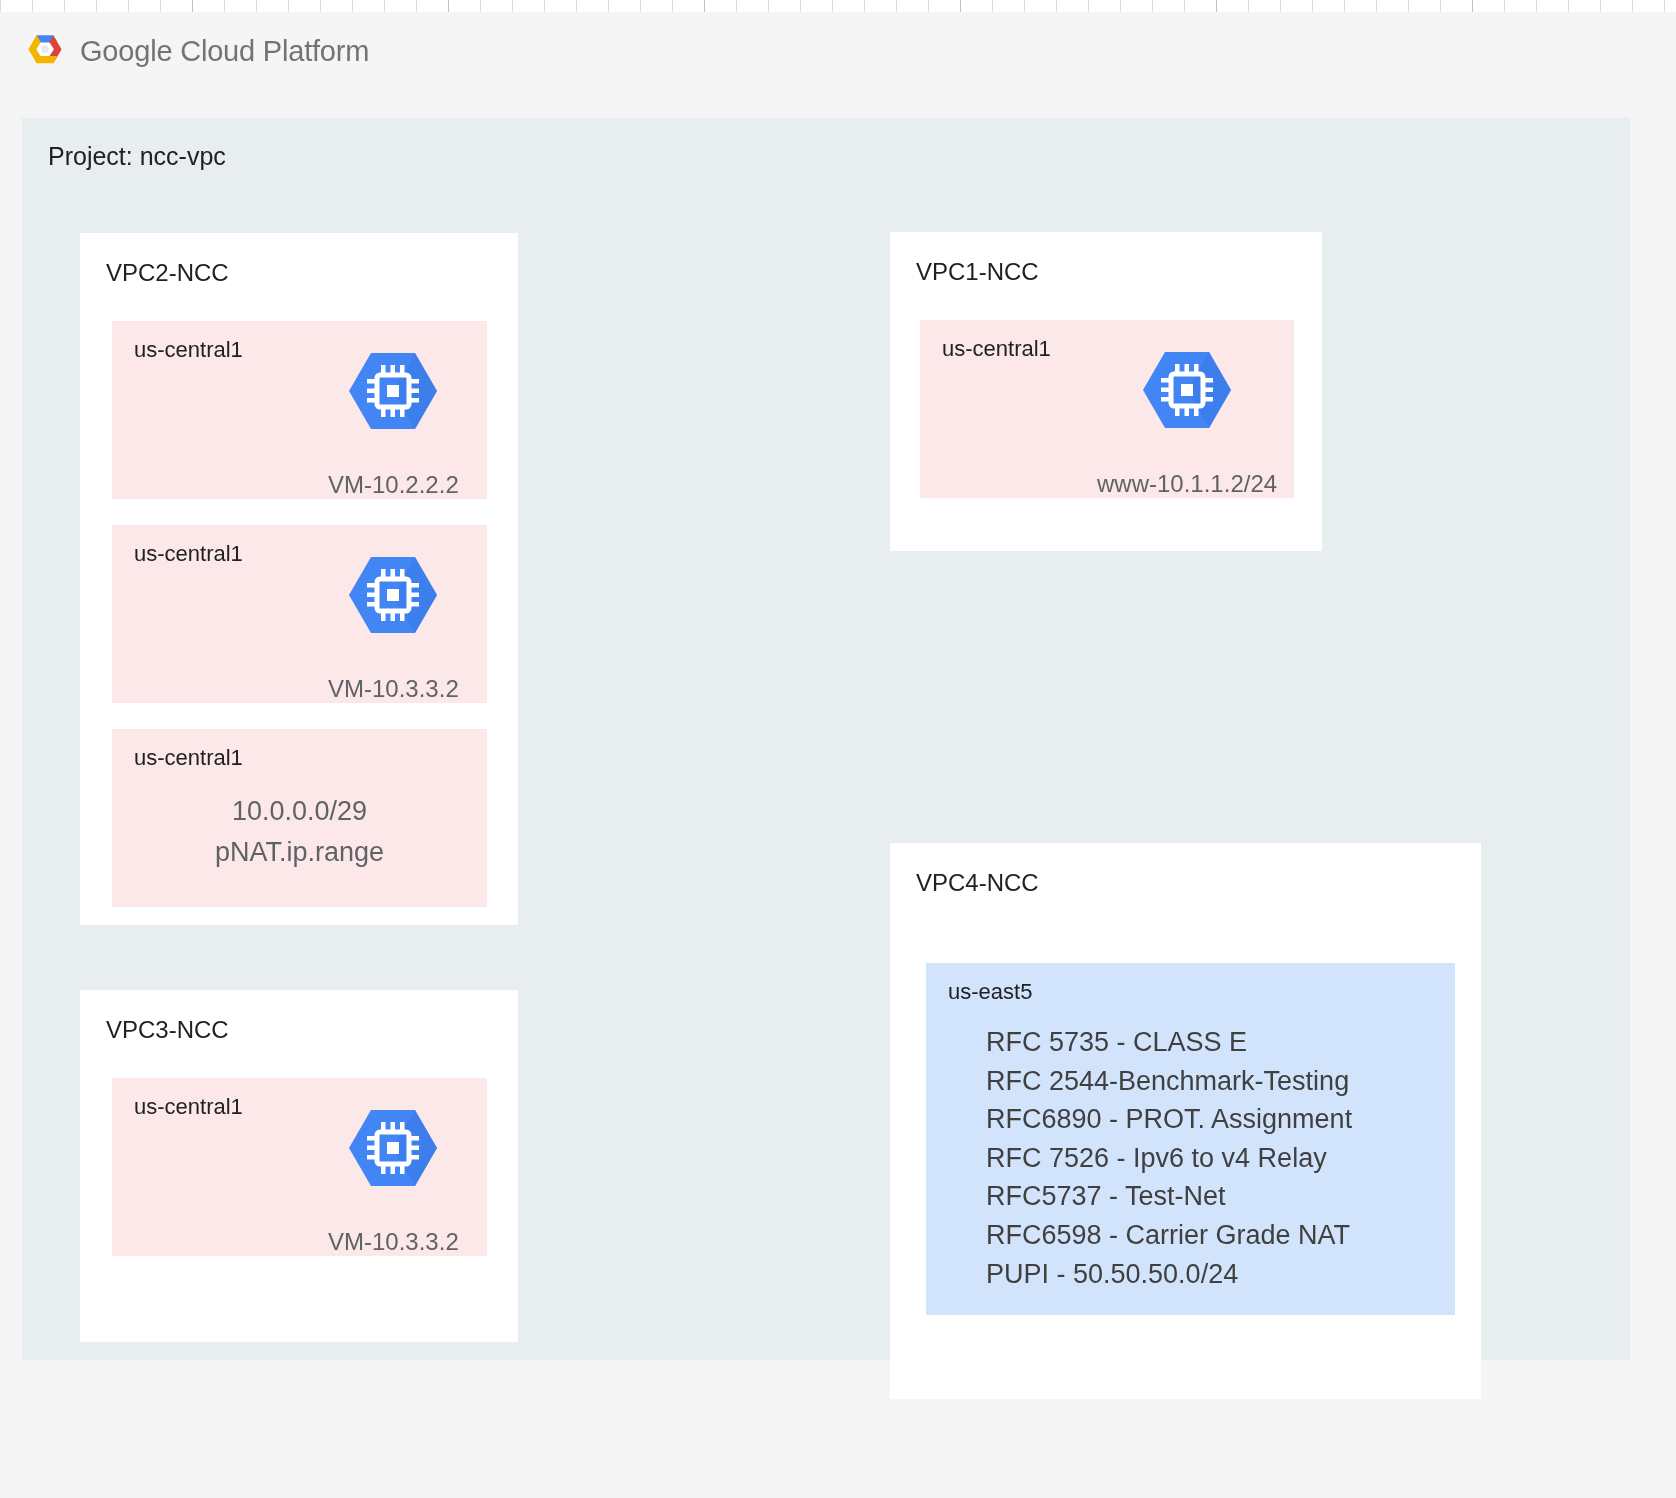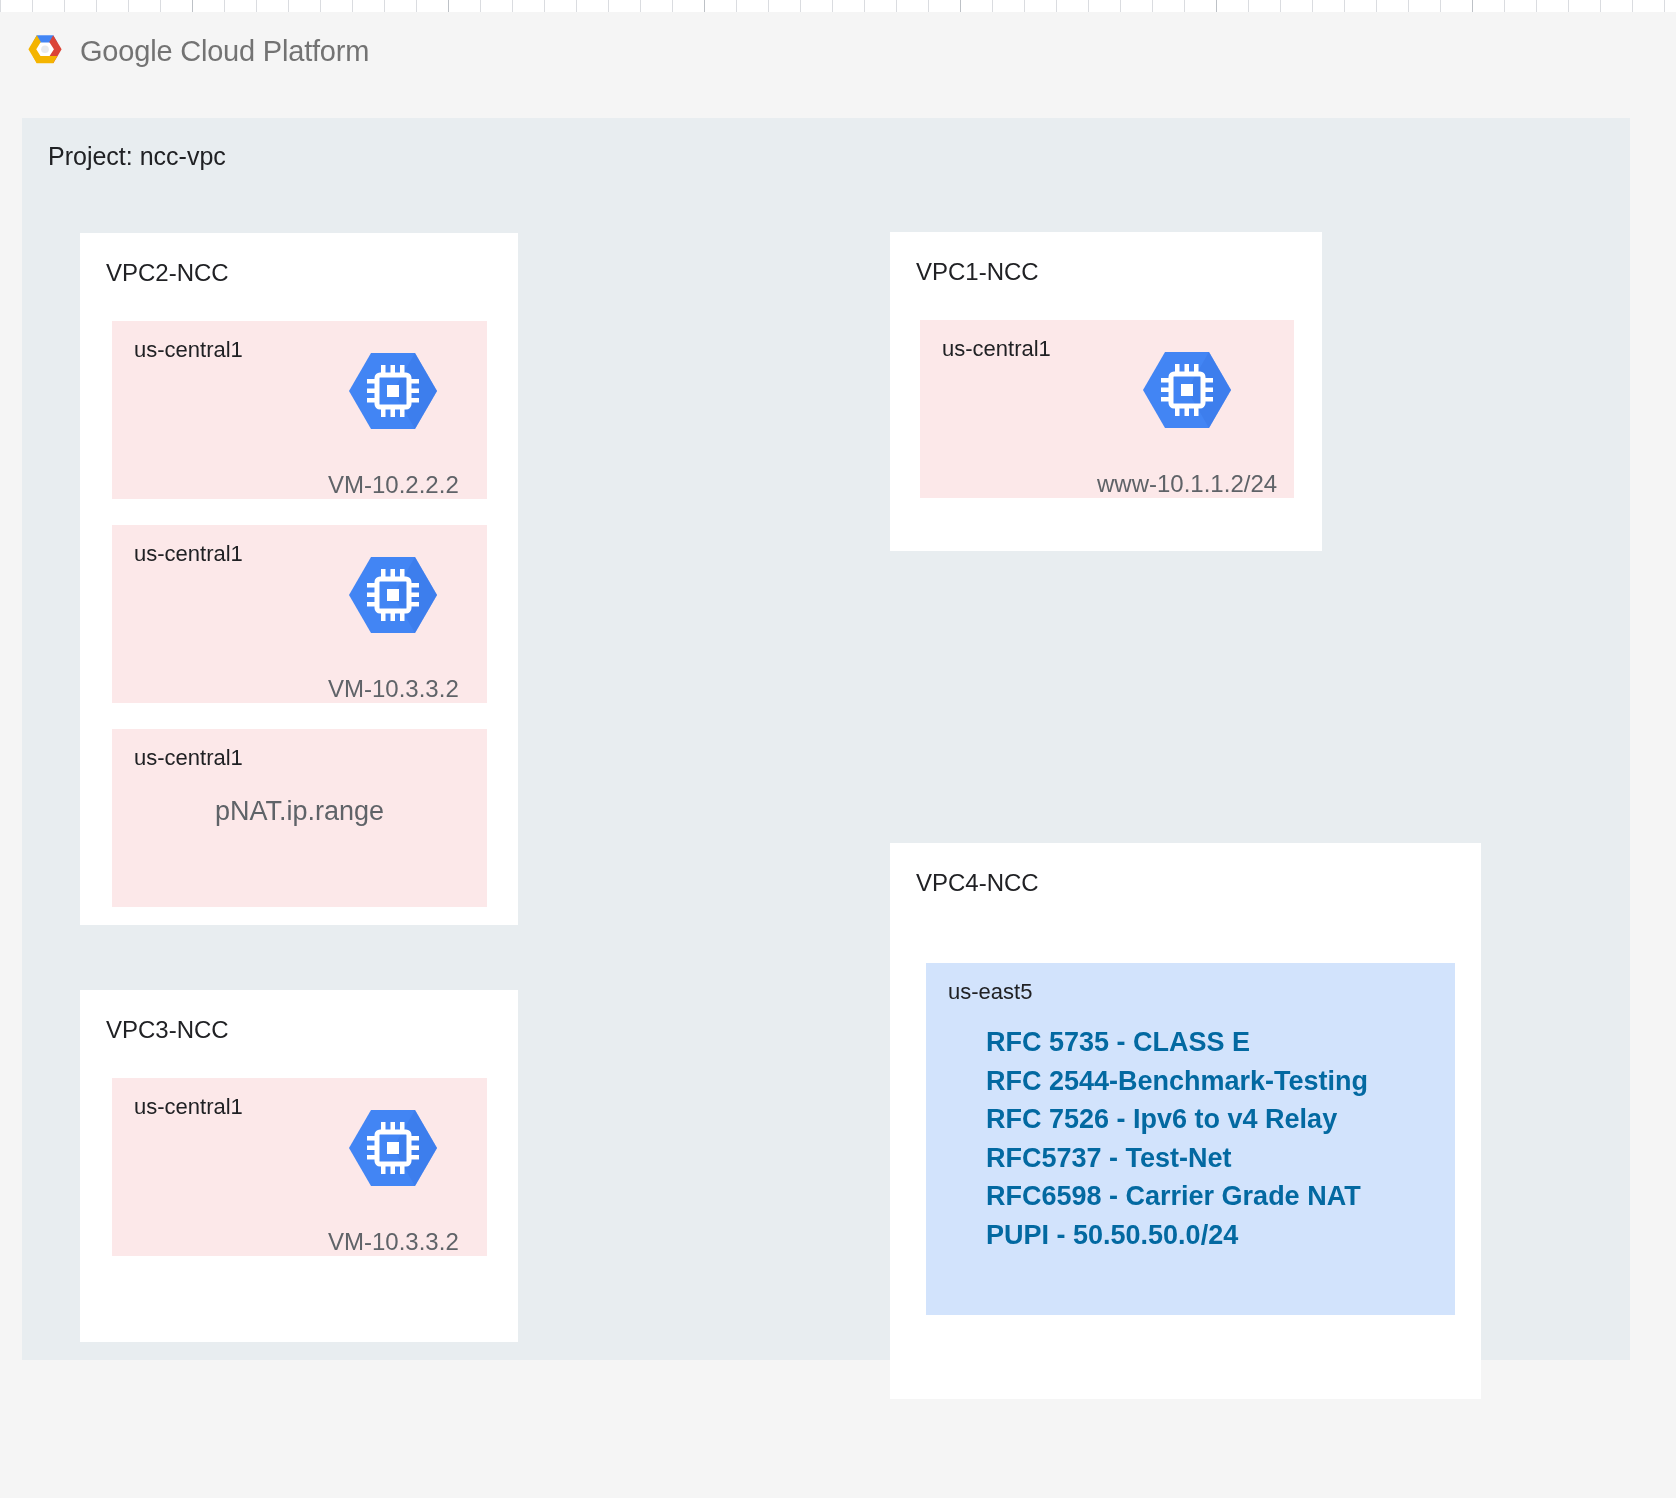--- a/index.html
+++ b/index.html
@@ -127,23 +127,22 @@
     text-align: center;
     font-size: 27px;
     line-height: 1.5;
     color: #5f6368;
     white-space: nowrap;
   }
   .rfc-block {
     position: absolute;
     font-size: 27px;
     line-height: 1.43;
-    color: #0369a1;
-    white-space: nowrap;
-    font-weight: bold;
+    color: #404040;
+    white-space: nowrap;
   }
   .rfc-line { display: block; }
 </style>
 </head>
 <body>
 
 <div id="canvas">
 
   <div id="ruler">
       <div class="tick" style="left: 0px;"></div>
@@ -273,20 +272,21 @@
               <rect x="68" y="57" width="8" height="4.5"></rect>
             </g>
           </svg>
           <div class="vm-label">VM-10.3.3.2</div>
         </div>
       </div>
 
       <div class="zone-card pink" style="left:32px; top:496px; width:375px; height:178px;">
         <div class="zone-label">us-central1</div>
         <div class="range-block" style="left:0; top:62px; width:375px;">
+          <span class="rfc-line">10.0.0.0/29</span>
           <span class="rfc-line">pNAT.ip.range</span>
         </div>
       </div>
     </div>
 
     <div class="vpc-box" style="left:868px; top:114px; width:432px; height:319px;">
       <div class="vpc-title" style="left:26px; top:26px;">VPC1-NCC</div>
 
       <div class="zone-card pink" style="left:30px; top:88px; width:374px; height:178px;">
         <div class="zone-label">us-central1</div>
@@ -317,20 +317,21 @@
     </div>
 
     <div class="vpc-box" style="left:868px; top:725px; width:591px; height:556px;">
       <div class="vpc-title" style="left:26px; top:26px;">VPC4-NCC</div>
 
       <div class="zone-card blue" style="left:36px; top:88px; width:529px; height:352px;">
         <div class="zone-label">us-east5</div>
         <div class="rfc-block" style="left:60px; top:60px;">
           <span class="rfc-line">RFC 5735 - CLASS E</span>
           <span class="rfc-line">RFC 2544-Benchmark-Testing</span>
+          <span class="rfc-line">RFC6890 - PROT. Assignment</span>
           <span class="rfc-line">RFC 7526 - Ipv6 to v4 Relay</span>
           <span class="rfc-line">RFC5737 - Test-Net</span>
           <span class="rfc-line">RFC6598 - Carrier Grade NAT</span>
           <span class="rfc-line">PUPI - 50.50.50.0/24</span>
         </div>
       </div>
     </div>
 
     <div class="vpc-box" style="left:58px; top:872px; width:438px; height:352px;">
       <div class="vpc-title" style="left:26px; top:26px;">VPC3-NCC</div>

